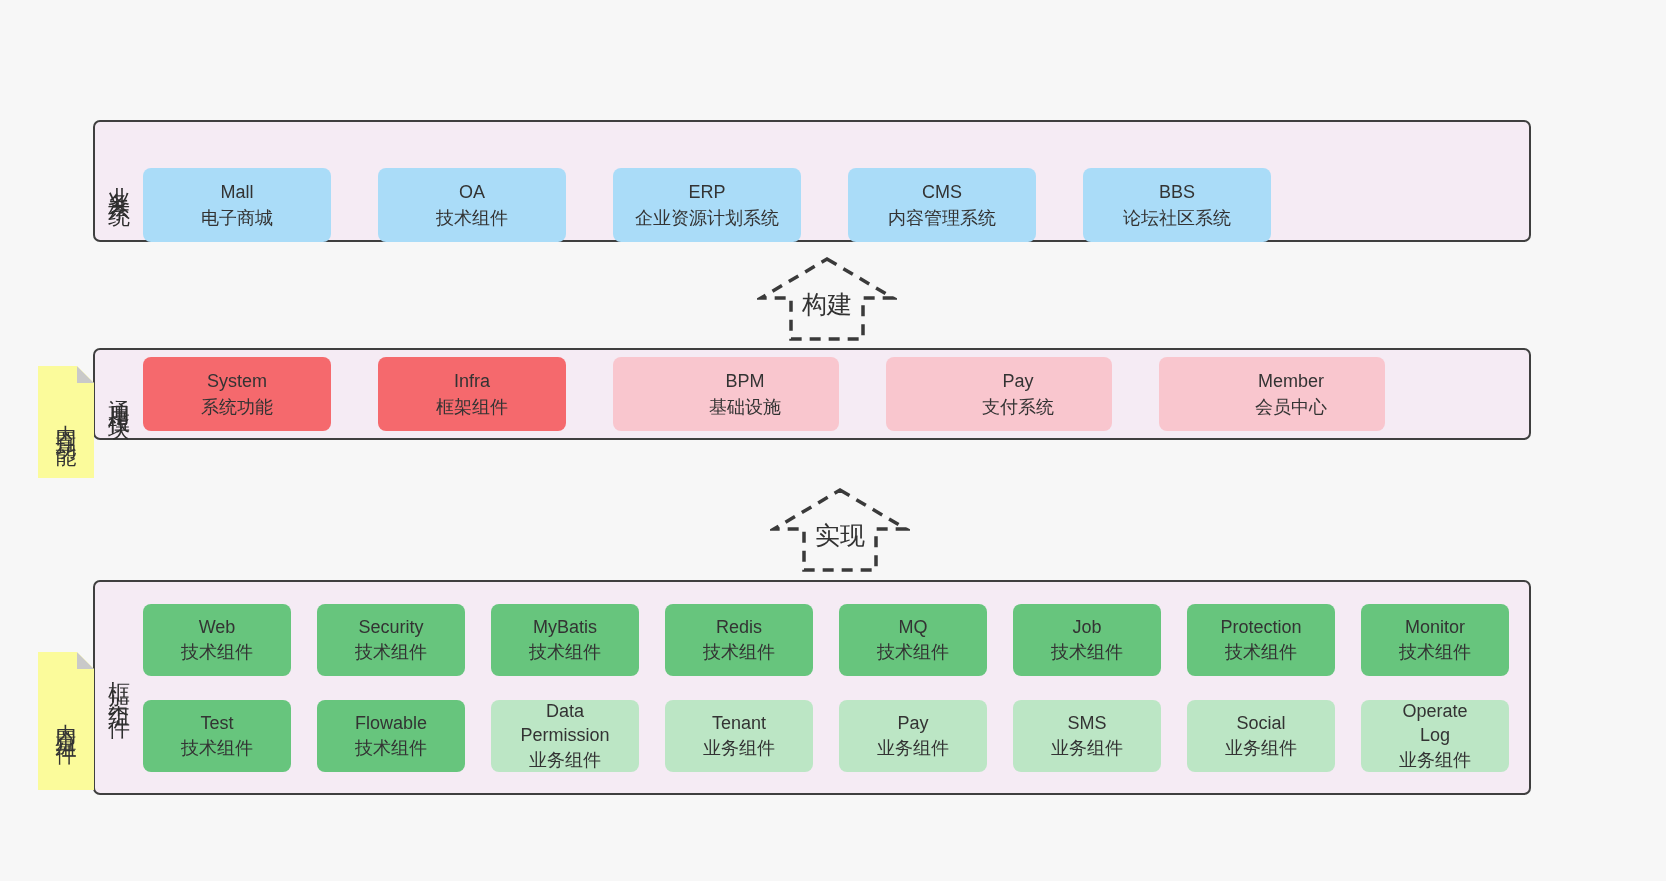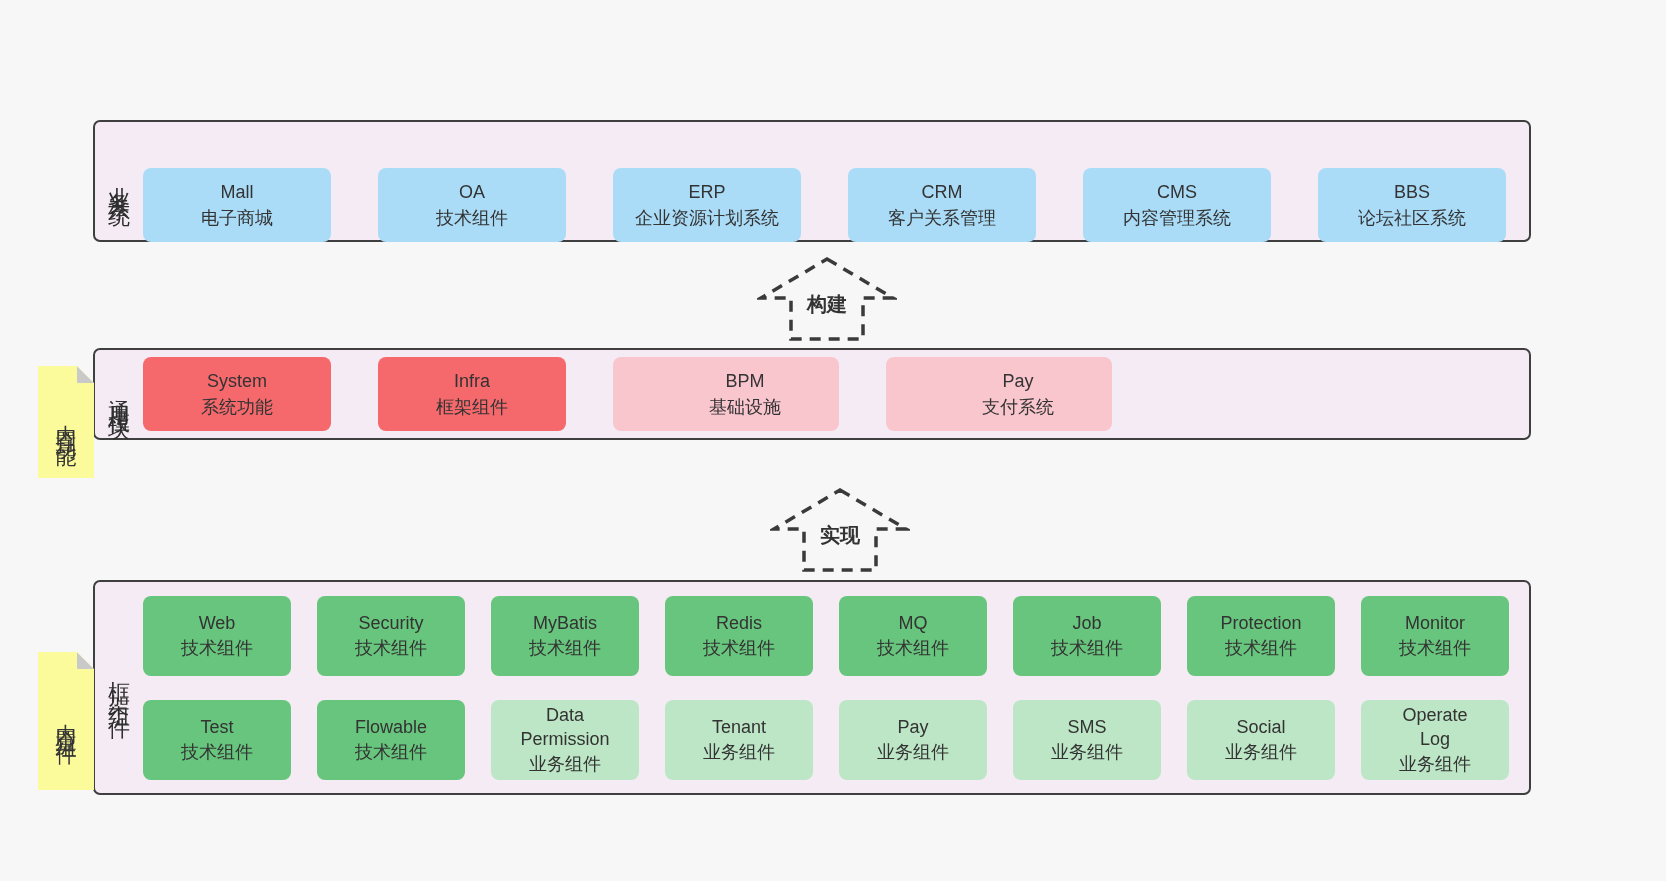--- a/index.html
+++ b/index.html
@@ -28,34 +28,34 @@
   .rows{flex:1;display:flex;flex-direction:column;justify-content:center;gap:24px;}
   .row{display:flex;gap:47px;}
   .band-3 .row{gap:26px;}
   
   .box{
     border-radius:8px;display:flex;flex-direction:column;
     align-items:center;justify-content:center;text-align:center;
     font-size:18px;line-height:1.45;flex:0 0 auto;
   }
   .band-1 .box,.band-2 .box{width:188px;height:74px;}
-  .band-3 .box{width:148px;height:80px;line-height:1.35;padding:0 27px;box-sizing:border-box;width:148px;align-items:center;}
+  .band-3 .box{width:148px;height:72px;line-height:1.35;padding:0 27px;box-sizing:border-box;width:148px;align-items:center;}
   .b-blue{background:#aadcf8;margin-top:48px;}
   .b-red{background:#f5696d;}
   .b-pink{background:#f9c6ce;padding-left:38px;}
   .b-green{background:#67c57d;}
   .b-lgreen{background:#bce6c5;}
   
   .arrow{position:absolute;width:140px;height:86px;}
   .arrow-1{left:757px;top:256px;}
   .arrow-2{left:770px;top:487px;}
   .arrow svg{position:absolute;left:0;top:0;}
   .arrow .alabel{
     position:absolute;left:50%;top:48px;transform:translate(-50%,-50%);
-    background:#f7f7f7;padding:0 3px;font-size:20px;color:#333;white-space:nowrap;font-weight:bold;
+    background:#f7f7f7;padding:0 3px;font-size:25px;color:#333;white-space:nowrap;
   }
   
   .note{
     position:absolute;left:38px;width:56px;background:#fbfb9b;z-index:3;
     display:flex;align-items:center;justify-content:center;
     clip-path:polygon(0 0,calc(100% - 17px) 0,100% 17px,100% 100%,0 100%);
   }
   .note-1{top:366px;height:112px;}
   .note-2{top:652px;height:138px;}
   .note .fold{
@@ -84,24 +84,20 @@
         </div>
         <div class="box b-blue">
           <div>OA</div>
           <div>技术组件</div>
         </div>
         <div class="box b-blue">
           <div>ERP</div>
           <div>企业资源计划系统</div>
         </div>
         <div class="box b-blue">
-          <div>CRM</div>
-          <div>客户关系管理</div>
-        </div>
-        <div class="box b-blue">
           <div>CMS</div>
           <div>内容管理系统</div>
         </div>
         <div class="box b-blue">
           <div>BBS</div>
           <div>论坛社区系统</div>
         </div>
       </div>
     </div>
   </section>
@@ -128,20 +124,24 @@
           <div>框架组件</div>
         </div>
         <div class="box b-pink">
           <div>BPM</div>
           <div>基础设施</div>
         </div>
         <div class="box b-pink">
           <div>Pay</div>
           <div>支付系统</div>
         </div>
+        <div class="box b-pink">
+          <div>Member</div>
+          <div>会员中心</div>
+        </div>
       </div>
     </div>
   </section>
 
   <div class="arrow arrow-2">
     <svg width="140" height="86" viewBox="0 0 140 86">
       <polygon points="70,3 136,42 106,42 106,83 34,83 34,42 4,42" fill="none" stroke="#3a3a3a" stroke-width="3.5" stroke-dasharray="11 8"></polygon>
     </svg>
     <div class="alabel">实现</div>
   </div>

